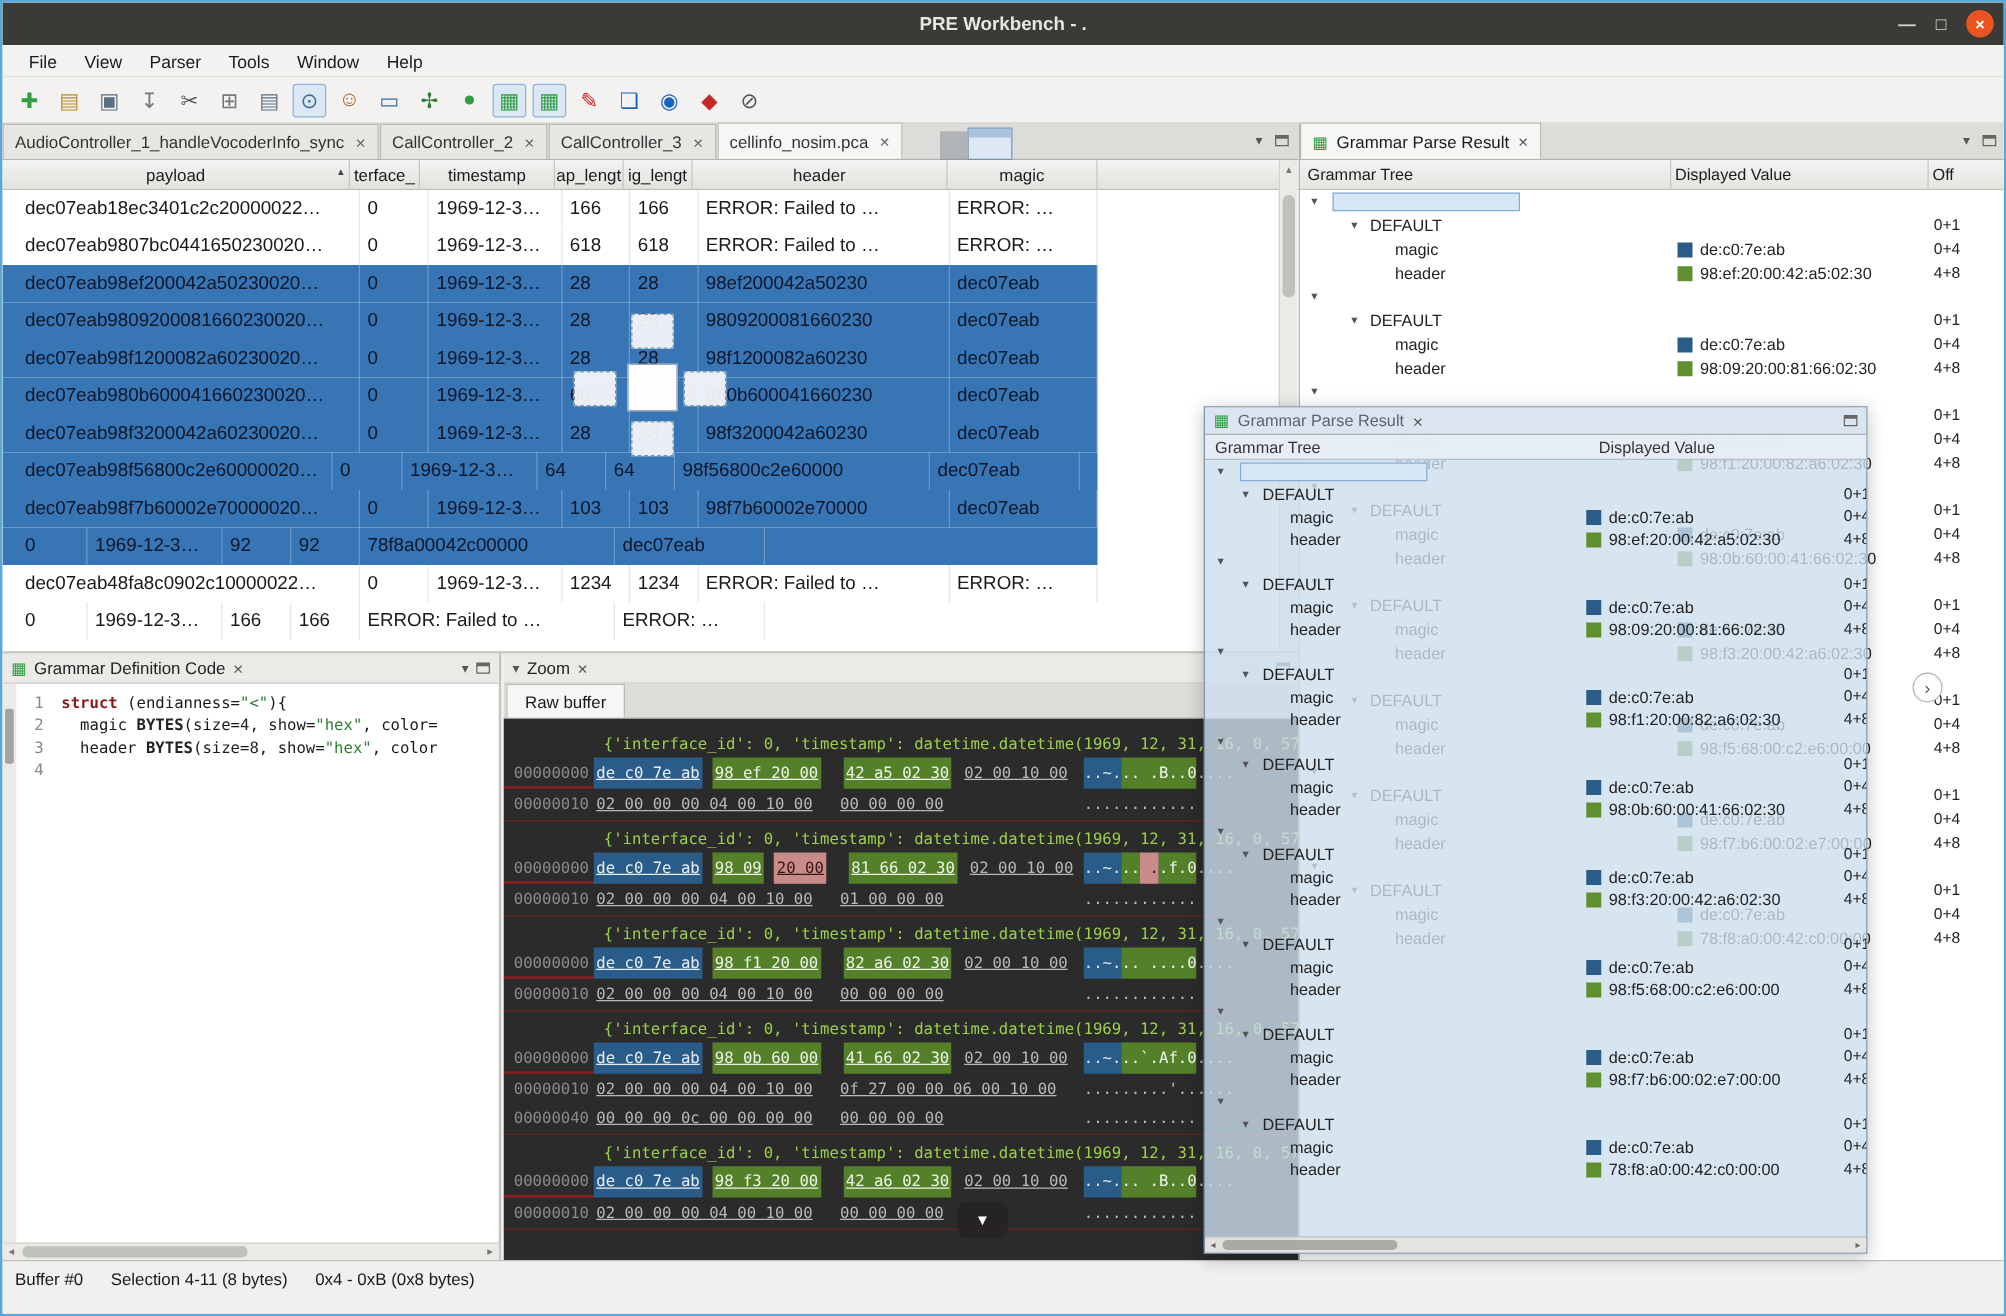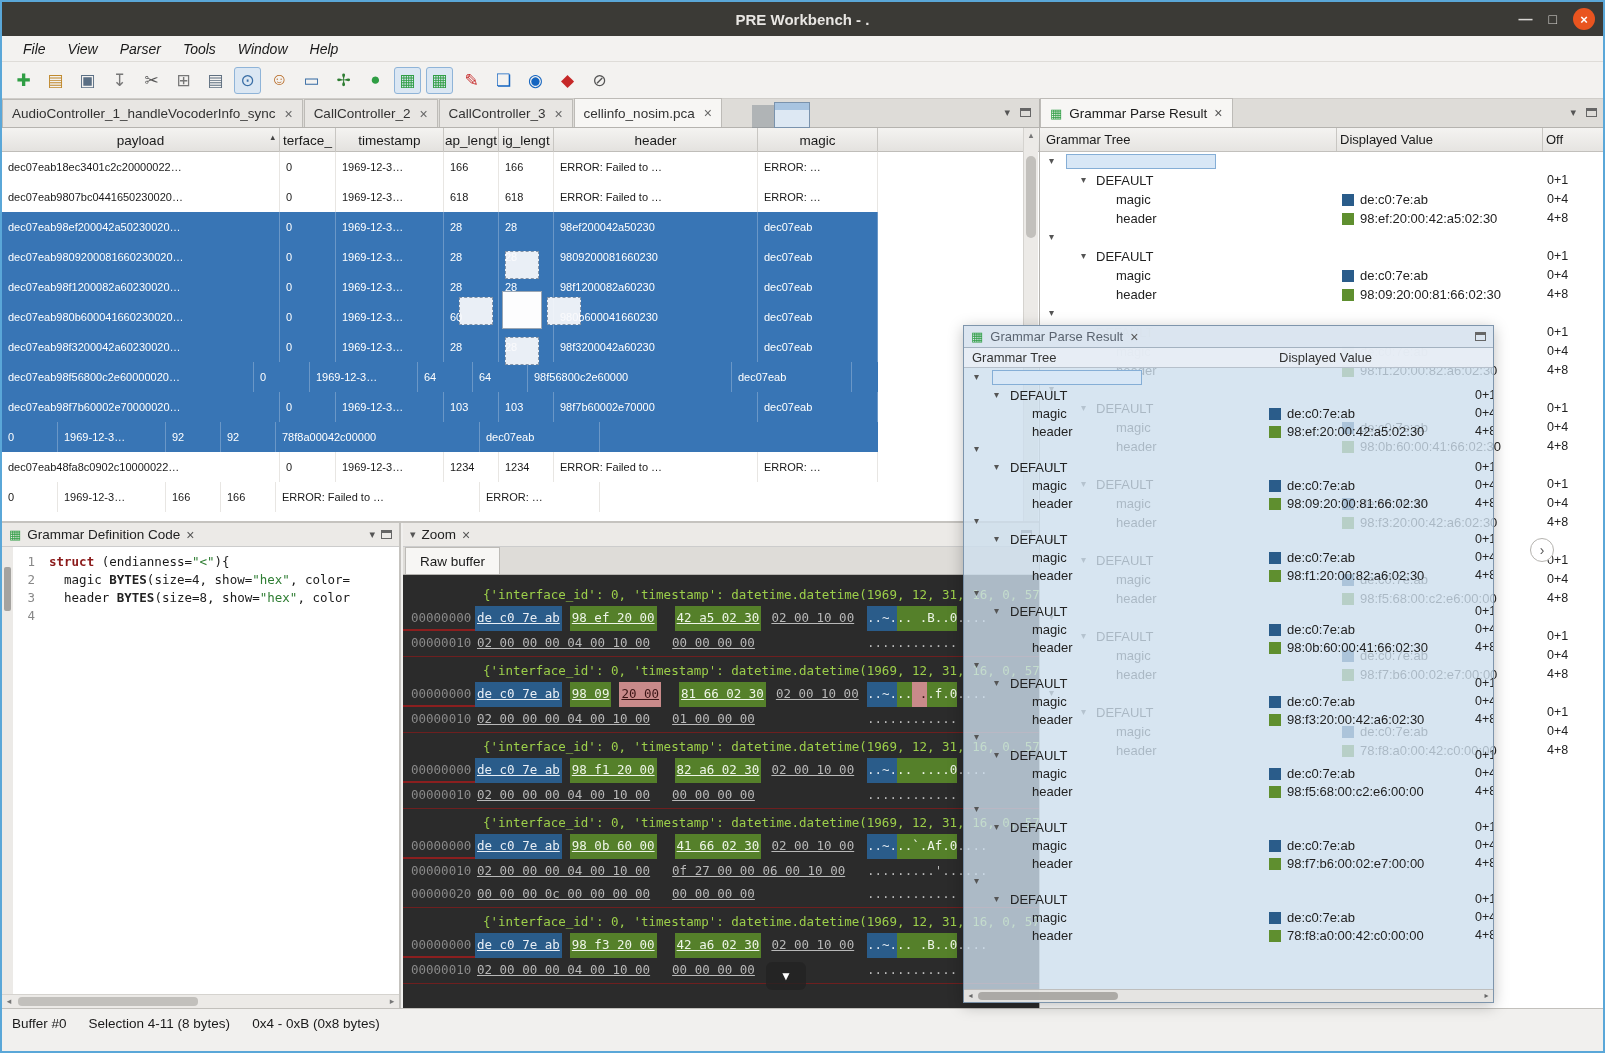--- a/index.html
+++ b/index.html
@@ -13,21 +13,21 @@
   
   .titlebar { position:absolute; left:0; top:0; right:0; height:34px; background:#3b3a36;
     display:flex; align-items:center; justify-content:center; color:#e8e6e3; font-size:15px; font-weight:bold; }
   .win-controls { position:absolute; right:8px; top:0; height:34px; display:flex; align-items:center; gap:16px; color:#d8d6d3; font-size:14px; }
   .win-btn { cursor:default; }
   .win-close { width:22px; height:22px; border-radius:50%; background:var(--close-accent); color:#fff;
     display:flex; align-items:center; justify-content:center; font-size:13px; }
   
   .menubar { position:absolute; left:0; top:34px; right:0; height:26px; background:#f3f2f0;
     display:flex; align-items:center; padding-left:10px; font-size:14px; border-bottom:1px solid #dedcd8; }
-  .menu-item { padding:3px 11px;font-style:italic; }
+  .menu-item { padding:3px 11px; }
   
   .toolbar { position:absolute; left:0; top:60px; right:0; height:37px; background:#f3f2f0;
     border-bottom:1px solid #cfcdc9; display:flex; align-items:center; padding-left:8px; gap:5px; }
   .tool { width:27px; height:27px; display:flex; align-items:center; justify-content:center; font-size:17px; border-radius:3px; border:1px solid transparent; }
   .tool.active { background:#dbe7f3; border:1px solid #8fb4d8; }
   
   .tabbar { position:absolute; left:0; top:97px; width:1037px; height:29px; background:#dedcd8;
     border-bottom:1px solid #b5b3af; display:flex; align-items:flex-end; }
   .tabs { display:flex; align-items:flex-end; height:29px; }
   .tab { height:28px; display:flex; align-items:center; gap:9px; padding:0 9px; background:#e8e6e3;
@@ -35,22 +35,22 @@
   .tab.active { background:#f7f6f4; height:29px; }
   .tab-close { color:#666; font-size:14px; }
   .tabbar-controls { margin-left:auto; display:flex; align-items:center; gap:10px; padding-right:8px; height:29px; color:#555; }
   .chev-glyph { font-size:11px; color:#555; }
   .float-box { width:11px; height:9px; border:1px solid #666; border-top:3px solid #666; display:inline-block; }
   
   .table-wrap { position:absolute; left:0; top:126px; width:1037px; height:393px; background:#fff; overflow:hidden; }
   .thead { display:flex; height:24px; background:linear-gradient(#f4f3f1,#e4e2df); border-bottom:1px solid #bfbdb9; font-size:13.5px; }
   .th { display:flex; align-items:center; justify-content:center; border-right:1px solid #c8c6c2; position:relative; height:24px; }
   .sort-arrow { position:absolute; right:4px; top:4px; font-size:9px; color:#444; }
-  .trow { display:flex; height:30px; align-items:center; font-size:11px; width:876px; }
-  .trow.selected { background:var(--sel-blue); color:#ffffff; }
+  .trow { display:flex; height:30px; align-items:center; font-size:15px; width:876px;padding-left:12px; }
+  .trow.selected { background:var(--sel-blue); color:#0f172a; }
   .td { padding:0 6px; white-space:nowrap; overflow:hidden; height:30px; line-height:30px; border-right:1px solid #e8e6e3; }
   .trow.selected .td { border-right:1px solid rgba(255,255,255,0.25); }
   .vscroll { position:absolute; left:1021px; top:126px; width:15px; height:393px; background:#eceae7; border-left:1px solid #d5d3cf; }
   .vscroll .arrow { display:block; text-align:center; font-size:9px; color:#777; height:14px; line-height:14px; }
   .vscroll .thumb { position:absolute; left:2px; right:2px; top:28px; height:82px; background:#c2c0bc; border-radius:5px; }
   .hsplit { position:absolute; left:0; top:519px; width:1037px; height:2px; background:#c5c3bf; }
   
   .panel-title { height:24px; background:#eceae7; border-bottom:1px solid #ccc; display:flex; align-items:center; gap:6px; padding:0 7px; font-size:13.5px; color:#222; }
   .panel-icon { color:#2f9e44; font-size:13px; }
   .panel-close { color:#555; font-size:14px; }
@@ -443,21 +443,21 @@
         </div>
         <div class="hexgroup">
           <div class="hexmeta">{'interface_id': 0, 'timestamp': datetime.datetime(1969, 12, 31, 16, 0, 57, 57245), 'cap_length': 28</div>
           <div class="hexline"><span class="addr mark">00000000</span><span class="bytes"><span class="bseg blue">de c0 7e ab</span><span class="bseg green">98 f1 20 00</span><span class="bseg green gap">82 a6 02 30</span><span class="bseg">02 00 10 00</span></span><span class="ascii"><span class="aseg blue">..~.</span><span class="aseg green">.. ....0</span><span class="aseg">....</span></span></div>
           <div class="hexline"><span class="addr">00000010</span><span class="bytes"><span class="bseg">02 00 00 00 04 00 10 00</span><span class="bseg gap">00 00 00 00</span></span><span class="ascii"><span class="aseg">............</span></span></div>
         </div>
         <div class="hexgroup">
           <div class="hexmeta">{'interface_id': 0, 'timestamp': datetime.datetime(1969, 12, 31, 16, 0, 57, 57246), 'cap_length': 60</div>
           <div class="hexline"><span class="addr mark">00000000</span><span class="bytes"><span class="bseg blue">de c0 7e ab</span><span class="bseg green">98 0b 60 00</span><span class="bseg green gap">41 66 02 30</span><span class="bseg">02 00 10 00</span></span><span class="ascii"><span class="aseg blue">..~.</span><span class="aseg green">..`.Af.0</span><span class="aseg">....</span></span></div>
           <div class="hexline"><span class="addr">00000010</span><span class="bytes"><span class="bseg">02 00 00 00 04 00 10 00</span><span class="bseg gap">0f 27 00 00 06 00 10 00</span></span><span class="ascii"><span class="aseg">.........'......</span></span></div>
-          <div class="hexline"><span class="addr">00000020</span><span class="bytes"><span class="bseg">00 00 00 0c 00 00 00 00</span><span class="bseg gap">00 00 00 00</span></span><span class="ascii"><span class="aseg">............</span></span></div>
+          <div class="hexline"><span class="addr">00000040</span><span class="bytes"><span class="bseg">00 00 00 0c 00 00 00 00</span><span class="bseg gap">00 00 00 00</span></span><span class="ascii"><span class="aseg">............</span></span></div>
         </div>
         <div class="hexgroup">
           <div class="hexmeta">{'interface_id': 0, 'timestamp': datetime.datetime(1969, 12, 31, 16, 0, 57, 57259), 'cap_length': 28</div>
           <div class="hexline"><span class="addr mark">00000000</span><span class="bytes"><span class="bseg blue">de c0 7e ab</span><span class="bseg green">98 f3 20 00</span><span class="bseg green gap">42 a6 02 30</span><span class="bseg">02 00 10 00</span></span><span class="ascii"><span class="aseg blue">..~.</span><span class="aseg green">.. .B..0</span><span class="aseg">....</span></span></div>
           <div class="hexline"><span class="addr">00000010</span><span class="bytes"><span class="bseg">02 00 00 00 04 00 10 00</span><span class="bseg gap">00 00 00 00</span></span><span class="ascii"><span class="aseg">............</span></span></div>
         </div>
       </div>
   </div>
   <div class="scroll-bubble">▼</div>
 

